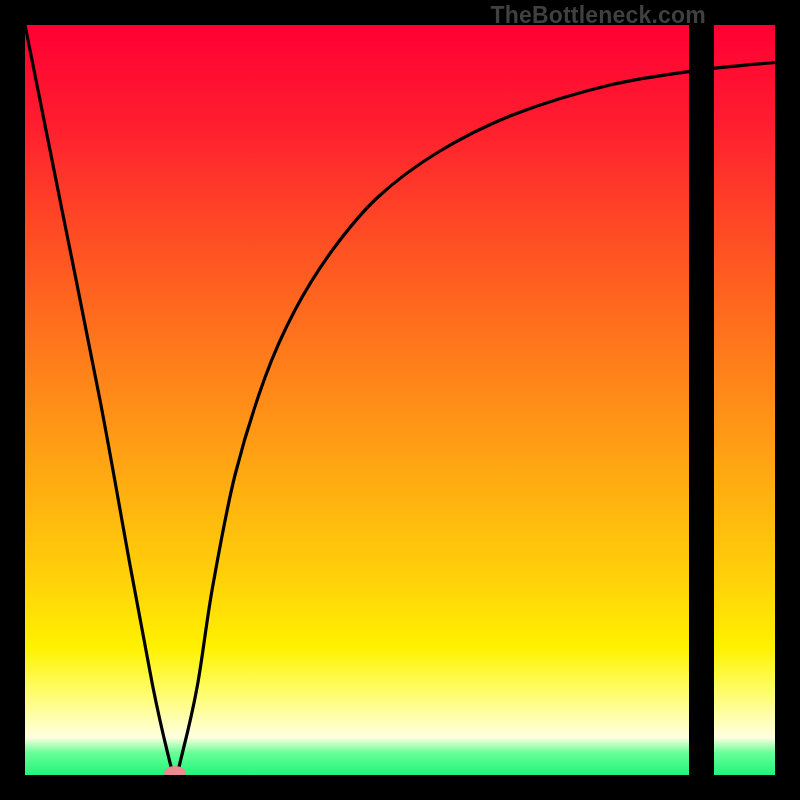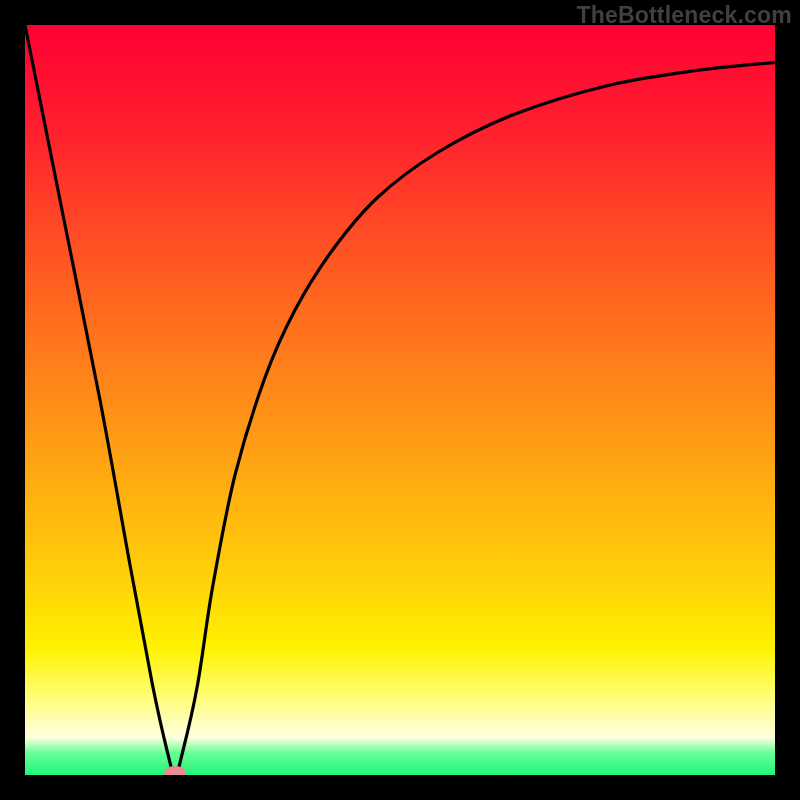--- a/index.html
+++ b/index.html
@@ -6,22 +6,23 @@
     margin: 0;
     padding: 0;
     width: 800px;
     height: 800px;
     overflow: hidden;
     background: #000;
     font-family: Arial, Helvetica, sans-serif;
   }
   .wrap {
     position: relative;
-    width: 800px;
+    width: 682px;
     height: 800px;
+    padding-left: 32px;
   }
   .plot-area {
     position: absolute;
     left: 25px;
     top: 25px;
     width: 750px;
     height: 750px;
     background: linear-gradient(to bottom,
       #ff0033 0%,
       #ff1d2f 13%,

